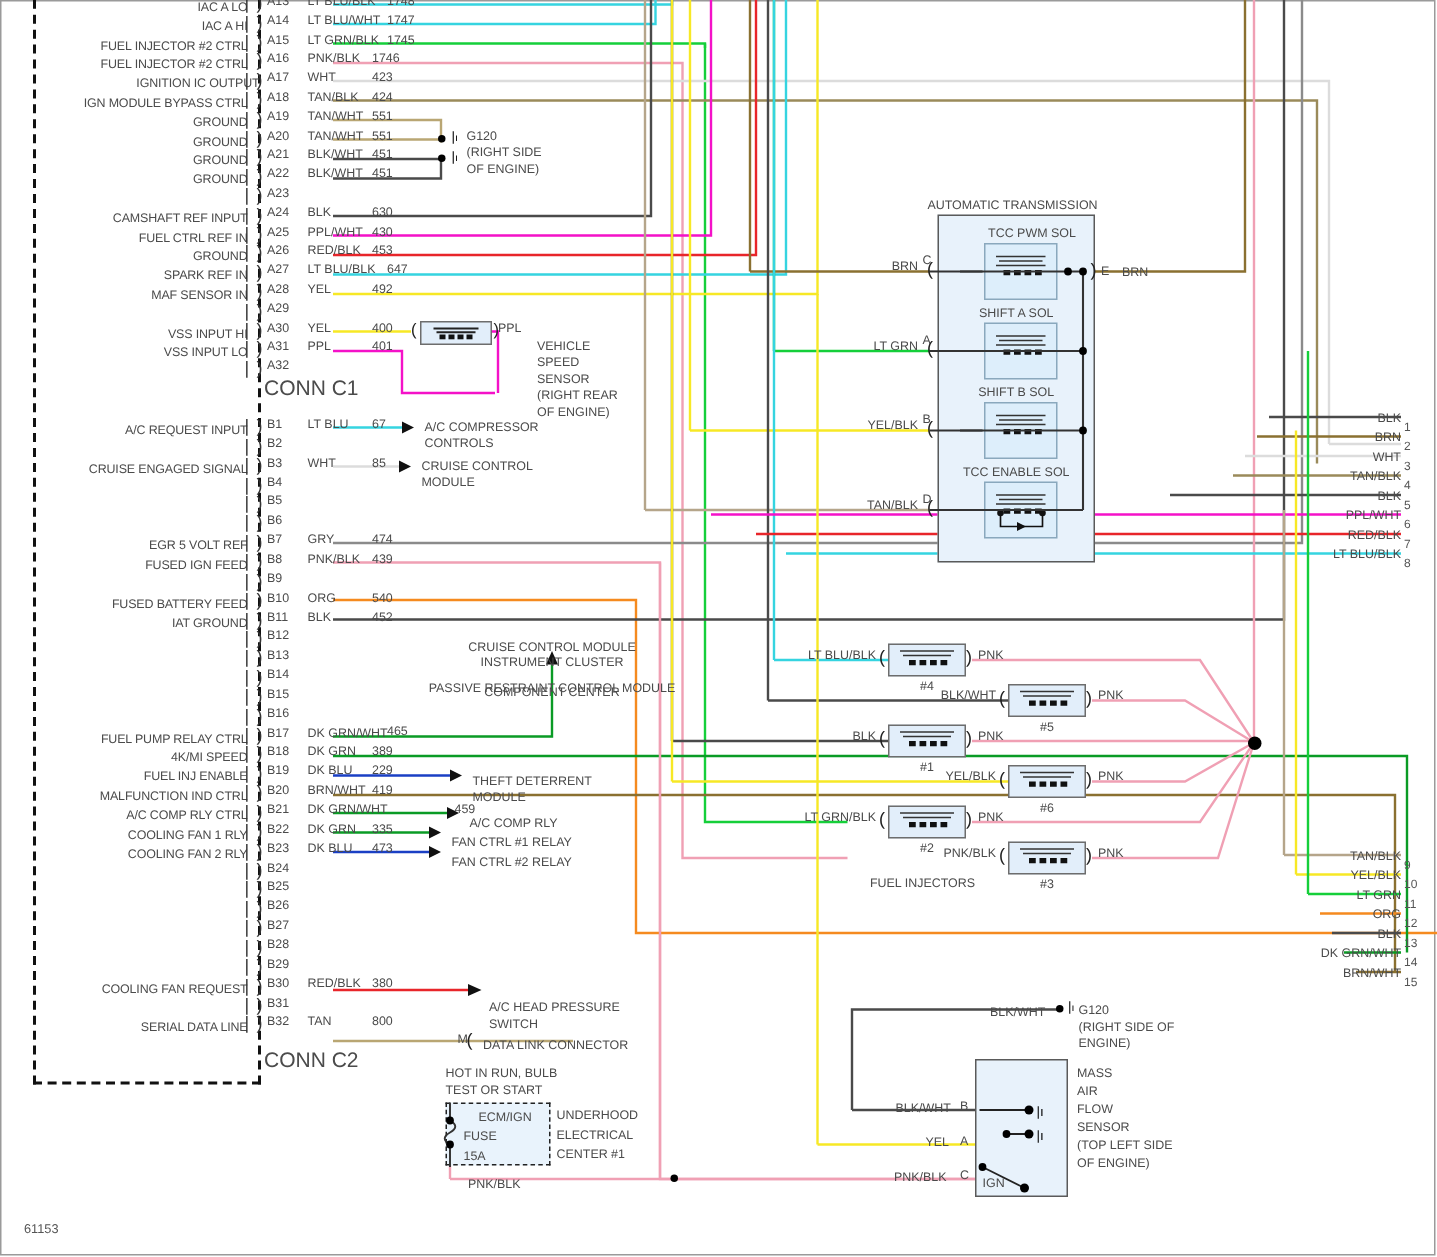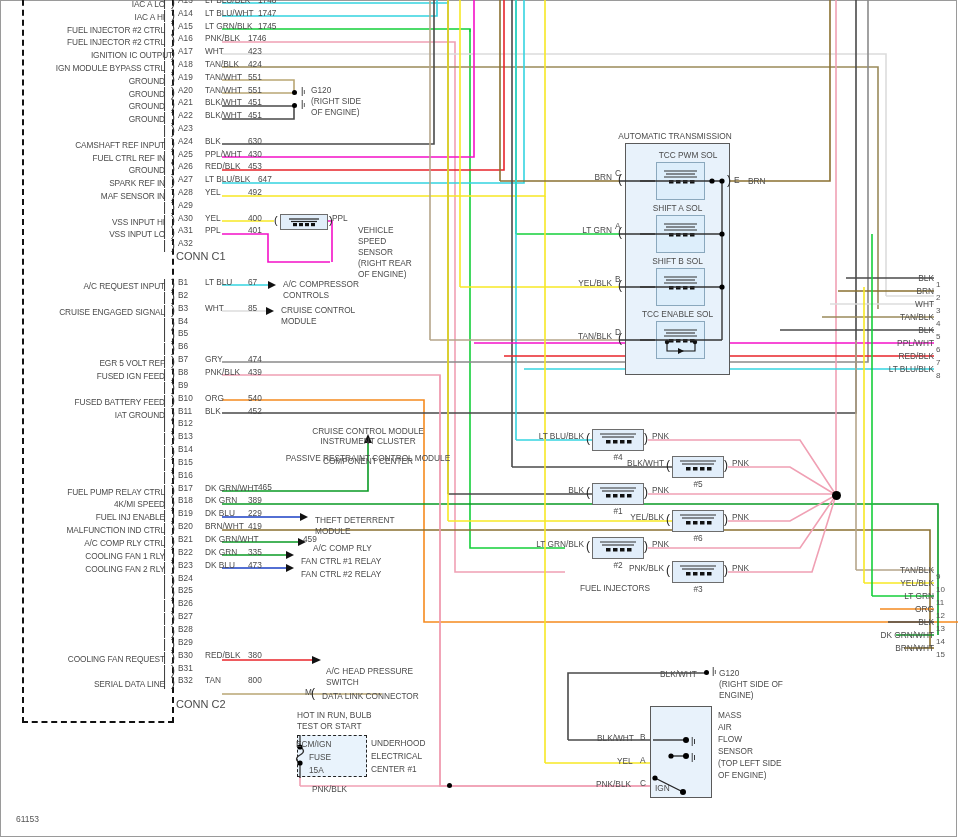--- a/index.html
+++ b/index.html
@@ -19,21 +19,21 @@
   .txtc{position:absolute;font-size:8.3px;color:#4b4b4b;white-space:nowrap;text-align:center;}
   .num{position:absolute;font-size:8px;color:#555;}
   .dot{position:absolute;width:5px;height:5px;border-radius:50%;background:#000;}
   .bigdot{position:absolute;width:9px;height:9px;border-radius:50%;background:#000;}
   .fusebox{position:absolute;border:1.6px dashed #222;box-sizing:border-box;background:#e9f3fc;}
   .figno{position:absolute;font-size:8.5px;color:#555;}
   .arrow{position:absolute;width:0;height:0;border-top:4.5px solid transparent;border-bottom:4.5px solid transparent;}
   .arrowu{position:absolute;width:0;height:0;border-left:4.5px solid transparent;border-right:4.5px solid transparent;}
   .gsym{position:absolute;font-size:9px;color:#000;}
   svg{overflow:visible;display:block;}
-  .cn{position:absolute;font-size:11px;color:#4b4b4b;}
+  .cn{position:absolute;font-size:14px;color:#4b4b4b;}
 </style>
 </head>
 <body>
 
 <div id="page">
   <div class="frame"></div>
   <div class="pcmbox"></div>
 
   <svg style="position:absolute;left:0;top:0;width:958px;height:838px;">
     <g fill="none" stroke-width="1.6">
@@ -761,21 +761,21 @@
   <div class="fusebox" style="left:297px;top:735px;width:70px;height:42px;"></div>
   <svg style="position:absolute;left:290px;top:730px;width:90px;height:60px;">
     <g stroke="#333" stroke-width="1.3" fill="none">
       <line x1="10" y1="5" x2="10" y2="17"></line>
       <path d="M10,17 q7,4 0,8 q-7,4 0,8"></path>
       <line x1="10" y1="33" x2="10" y2="48"></line>
     </g>
     <circle cx="10" cy="17" r="2.6" fill="#000"></circle>
     <circle cx="10" cy="33" r="2.6" fill="#000"></circle>
   </svg>
-  <div class="txt" style="left:296px;top:739px;">ECM/IGN</div>
+  <div class="txt" style="left:319px;top:739px;">ECM/IGN</div>
   <div class="txt" style="left:309px;top:752px;">FUSE</div>
   <div class="txt" style="left:309px;top:765px;">15A</div>
   <div class="txt" style="left:371px;top:738px;">UNDERHOOD</div>
   <div class="txt" style="left:371px;top:751px;">ELECTRICAL</div>
   <div class="txt" style="left:371px;top:764px;">CENTER #1</div>
   <div class="txt" style="left:312px;top:784px;">PNK/BLK</div>
   <div class="dot" style="left:447px;top:783px;"></div>
 
   <div class="box" style="left:650px;top:706px;width:62px;height:92px;"></div>
   <div class="txt" style="left:660px;top:669px;">BLK/WHT</div>

